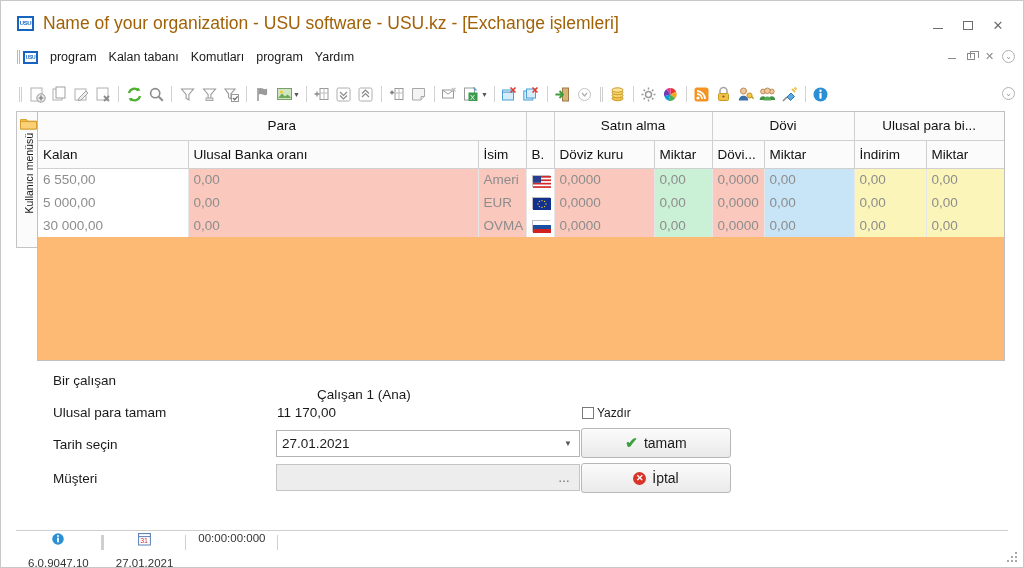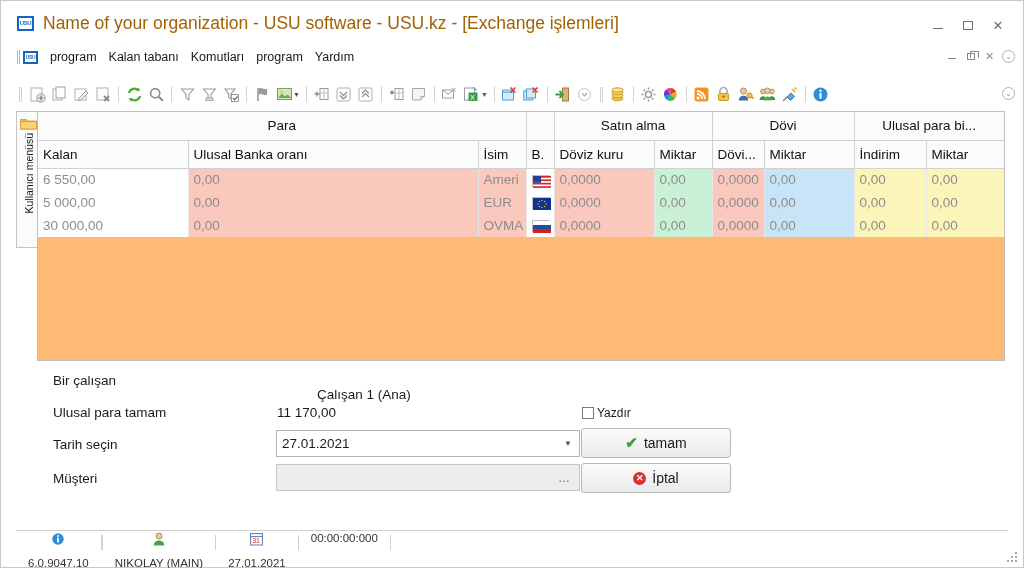--- a/index.html
+++ b/index.html
@@ -708,29 +708,20 @@
         <svg width="14" height="14" viewBox="0 0 17 17">
             <circle cx="8.5" cy="8.5" r="7" fill="#2a8fd4"></circle>
             <circle cx="8.5" cy="4.8" r="1.2" fill="#fff"></circle>
             <rect x="7.4" y="6.8" width="2.2" height="6" rx="1" fill="#fff"></rect>
           </svg>
       </span>
       <span class="sb-text">6.0.9047.10</span>
     </div>
     <div class="sb-div"></div>
     <div class="sb-div"></div>
-    <div class="sb-item">
-      <span>
-        <svg width="12" height="14" viewBox="0 0 12 14">
-            <circle cx="6" cy="4" r="3" fill="#f2c89b" stroke="#b98b59"></circle>
-            <path d="M0.7 13.5c0-3 2.4-5 5.3-5s5.3 2 5.3 5z" fill="#4c9e4c"></path>
-          </svg>
-      </span>
-      <span class="sb-text">NIKOLAY (MAIN)</span>
-    </div>
     <div class="sb-div"></div>
     <div class="sb-item">
       <span>
         <svg width="13" height="14" viewBox="0 0 13 14">
             <rect x="0.6" y="1.6" width="11.8" height="11.4" fill="#fff" stroke="#5a7fb5"></rect>
             <rect x="0.6" y="1.6" width="11.8" height="3" fill="#fff" stroke="#5a7fb5"></rect>
             <text x="2.2" y="11.4" font-size="7" fill="#d03030" font-family="Liberation Sans">31</text>
           </svg>
       </span>
       <span class="sb-text">27.01.2021</span>

